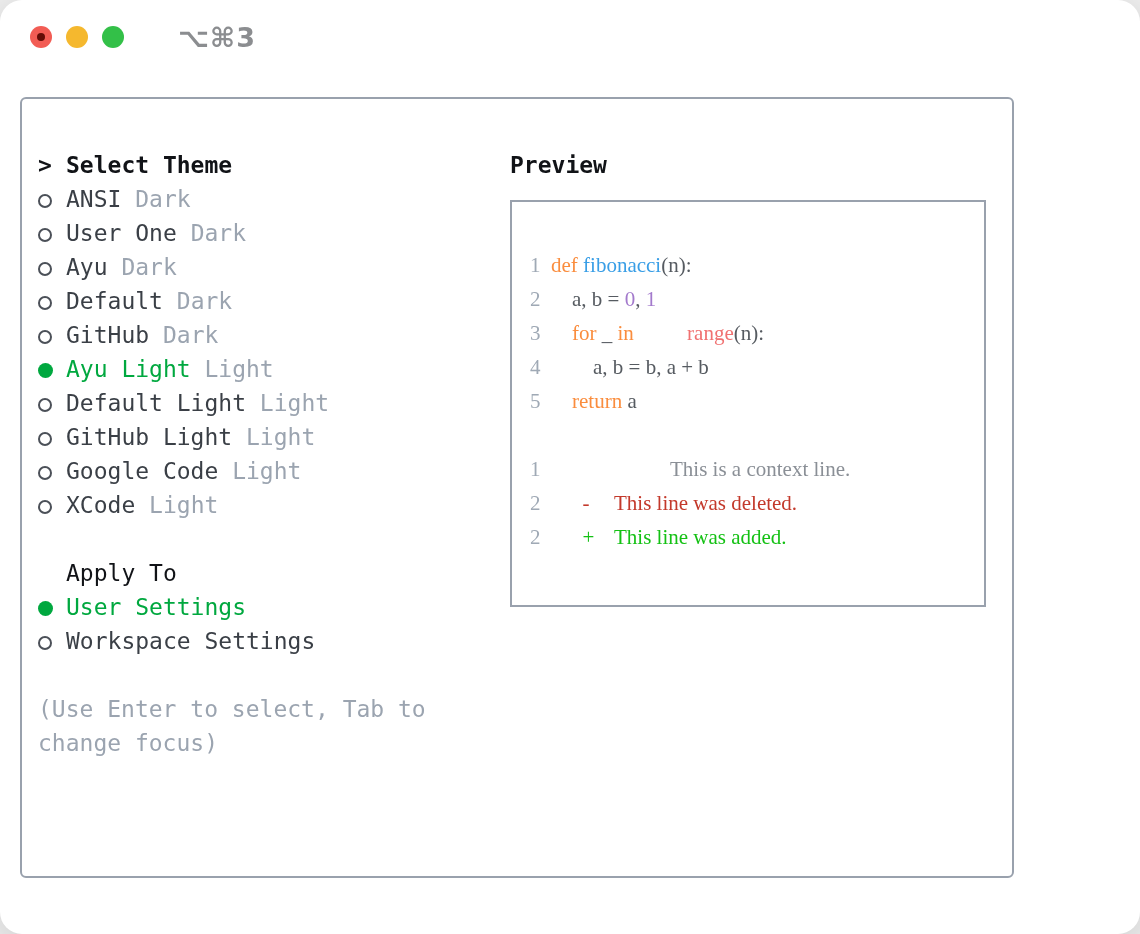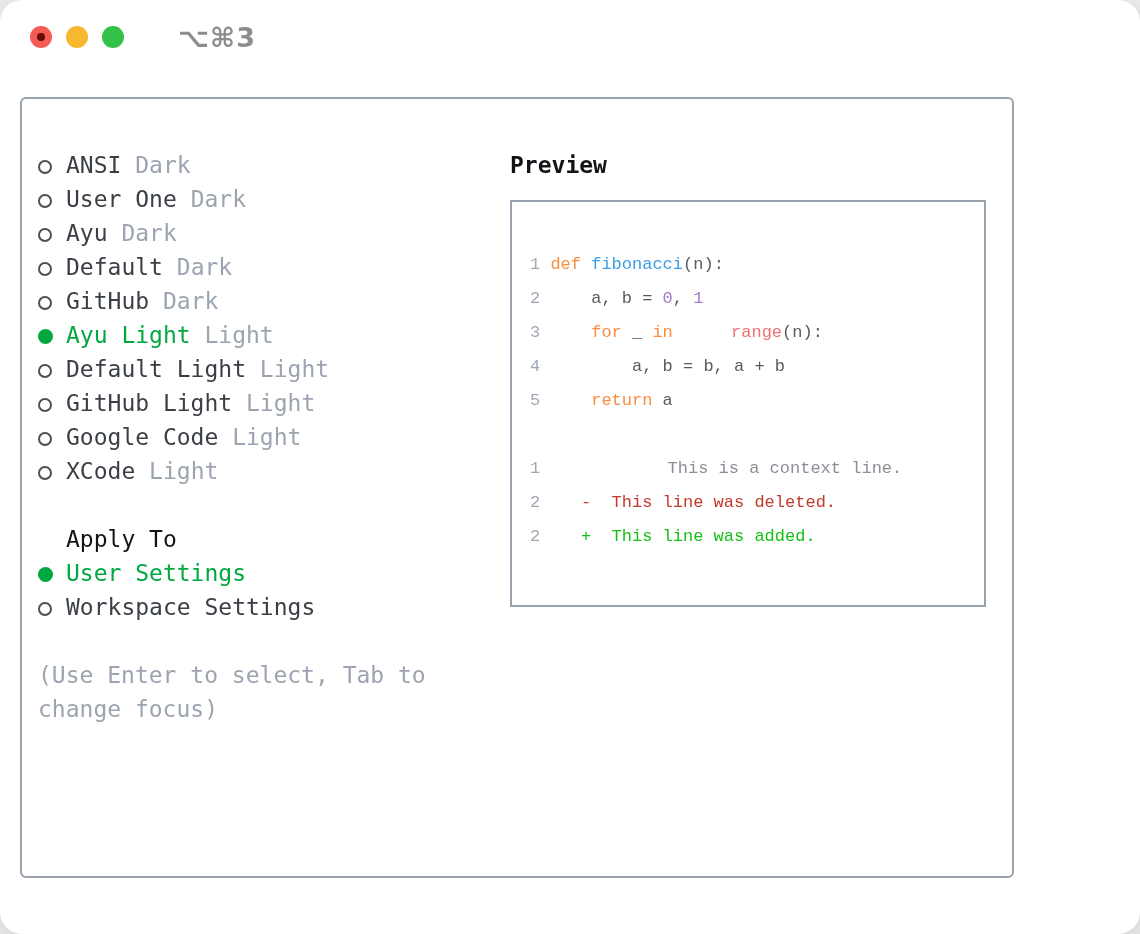--- a/index.html
+++ b/index.html
@@ -34,22 +34,22 @@
   .name.selected{color:var(--sel-green);}
   .tag{color:var(--muted);}
   .section-label{color:var(--header-text);}
   .hint{margin-top:34px;width:416px;color:var(--muted);white-space:normal;}
 
   
   .preview-label{position:absolute;left:488px;top:49px;line-height:34px;font-size:23px;
                  font-weight:bold;color:var(--header-text);}
   .preview-box{position:absolute;left:488px;top:101px;width:476px;height:407px;
                border:2px solid var(--border);background:#fff;overflow:hidden;}
-  .code{margin:0;padding:46px 0 0 18px;font-family:Liberation Mono, monospace;
-        font-size:17px;line-height:34px;white-space:pre;}
+  .code{margin:0;padding:46px 0 0 18px;font-family:Liberation Serif, serif;
+        font-size:21px;line-height:34px;white-space:pre;}
   .cl{height:34px;}
   .ln{display:inline-block;width:2ch;color:var(--linenum);}
   .lnd{display:inline-block;width:5ch;color:var(--linenum);}
   .mkd{display:inline-block;width:3ch;}
   .tok-kw{color:var(--kw);}
   .tok-fn{color:var(--fn);}
   .tok-call{color:var(--call);margin-left:48px;}
   .tok-num{color:var(--num);}
   .tok-plain{color:var(--plain);}
   .d-ctx{color:var(--ctx);margin-left:28px;}
@@ -66,20 +66,21 @@
       <span class="tl red">
           <span class="tl-dot"></span>
         </span>
       <span class="tl yellow"></span>
       <span class="tl green"></span>
       <span class="window-title">⌥⌘3</span>
     </div>
 
     <div class="main-box">
       <div class="menu" id="menu">
+          <div class="row"><span class="mk mk-prompt">&gt;</span><span class="hdr">Select Theme</span></div>
           <div class="row"><span class="mk"><span class="ring"></span></span><span class="name">ANSI</span><span class="tag"> Dark</span></div>
           <div class="row"><span class="mk"><span class="ring"></span></span><span class="name">User One</span><span class="tag"> Dark</span></div>
           <div class="row"><span class="mk"><span class="ring"></span></span><span class="name">Ayu</span><span class="tag"> Dark</span></div>
           <div class="row"><span class="mk"><span class="ring"></span></span><span class="name">Default</span><span class="tag"> Dark</span></div>
           <div class="row"><span class="mk"><span class="ring"></span></span><span class="name">GitHub</span><span class="tag"> Dark</span></div>
           <div class="row"><span class="mk"><span class="dot"></span></span><span class="name selected">Ayu Light</span><span class="tag"> Light</span></div>
           <div class="row"><span class="mk"><span class="ring"></span></span><span class="name">Default Light</span><span class="tag"> Light</span></div>
           <div class="row"><span class="mk"><span class="ring"></span></span><span class="name">GitHub Light</span><span class="tag"> Light</span></div>
           <div class="row"><span class="mk"><span class="ring"></span></span><span class="name">Google Code</span><span class="tag"> Light</span></div>
           <div class="row"><span class="mk"><span class="ring"></span></span><span class="name">XCode</span><span class="tag"> Light</span></div>

